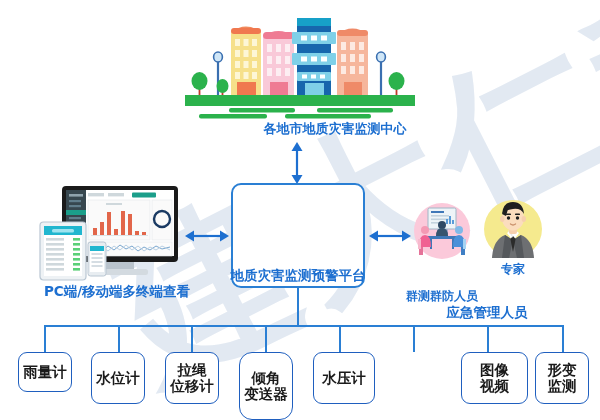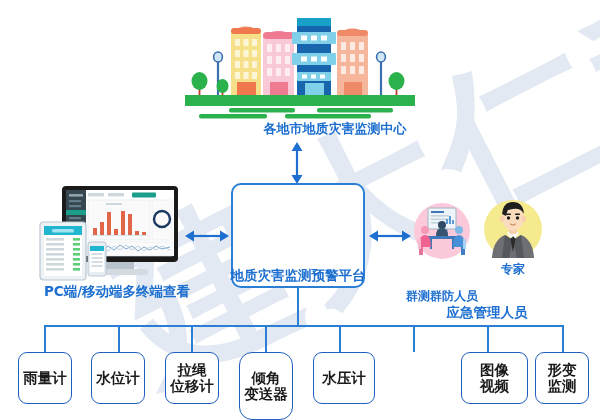--- a/index.html
+++ b/index.html
@@ -368,21 +368,21 @@
 
   <div class="ln-v" style="left:44px;top:325px;height:27px;"></div>
   <div class="ln-v" style="left:118px;top:325px;height:27px;"></div>
   <div class="ln-v" style="left:191px;top:325px;height:27px;"></div>
   <div class="ln-v" style="left:265px;top:325px;height:27px;"></div>
   <div class="ln-v" style="left:339px;top:325px;height:27px;"></div>
   <div class="ln-v" style="left:413px;top:325px;height:27px;"></div>
   <div class="ln-v" style="left:487px;top:325px;height:27px;"></div>
   <div class="ln-v" style="left:562px;top:325px;height:27px;"></div>
 
-  <div class="dev-box" style="left:18px;top:352px;width:54px;height:52px;text-align:center;">雨量计</div>
+  <div class="dev-box" style="left:18px;top:352px;width:54px;height:40px;text-align:center;">雨量计</div>
   <div class="dev-box" style="left:91px;top:352px;width:54px;height:52px;">水位计</div>
   <div class="dev-box" style="left:165px;top:352px;width:54px;height:52px;">拉绳
 位移计</div>
   <div class="dev-box" style="left:239px;top:352px;width:54px;height:68px;border-radius:13px;">倾角
 变送器</div>
   <div class="dev-box" style="left:313px;top:352px;width:62px;height:52px;">水压计</div>
   <div class="dev-box" style="left:461px;top:352px;width:67px;height:52px;">图像
 视频</div>
   <div class="dev-box" style="left:535px;top:352px;width:54px;height:52px;">形变
 监测</div>

